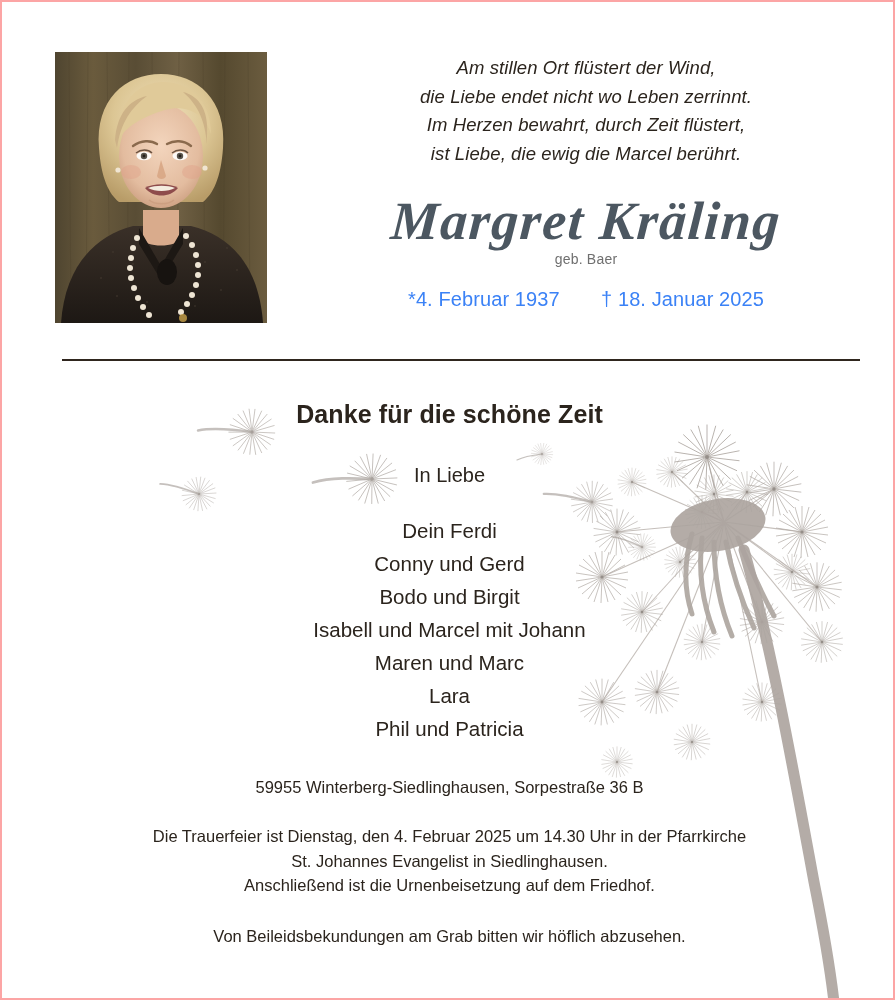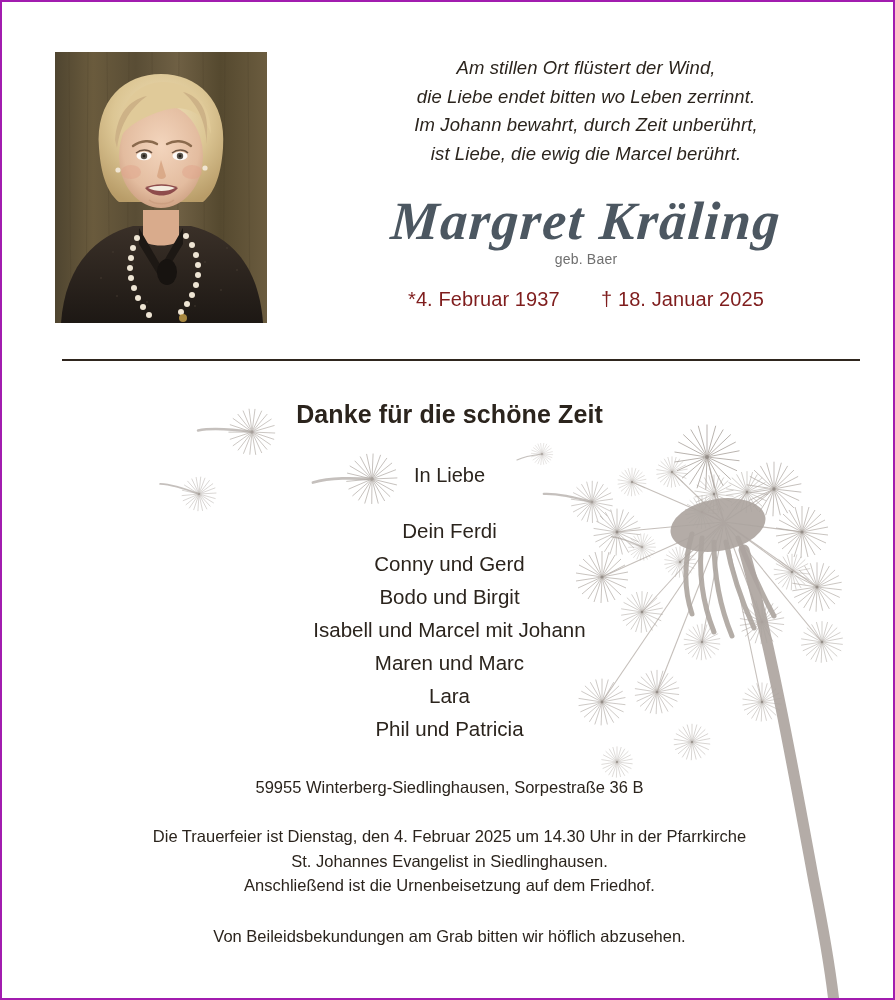--- a/index.html
+++ b/index.html
@@ -9,21 +9,21 @@
   }
   body {
     font-family: "Liberation Sans", sans-serif;
   }
 
   .page {
     position: relative;
     width: 895px;
     height: 1000px;
     background: #ffffff;
-    border: 2px solid #a21caf;
+    border: 2px solid #fca5a5;
     box-sizing: border-box;
     overflow: hidden;
   }
 
   
   .decor {
     position: absolute;
     left: 0;
     top: 0;
     width: 895px;
@@ -87,21 +87,21 @@
   .maiden {
     margin-top: -1px;
     font-size: 14px;
     color: #6f6f6f;
     letter-spacing: 0.2px;
   }
 
   .dates {
     margin-top: 21px;
     font-size: 20px;
-    color: #7f1d1d;
+    color: #3b82f6;
     letter-spacing: 0.1px;
   }
   .dates .gap { display: inline-block; width: 30px; }
 
   
   .divider {
     position: absolute;
     left: 60px;
     top: 357px;
     width: 798px;
@@ -395,22 +395,22 @@
         </g>
 
         <ellipse cx="112" cy="220" rx="10" ry="13" fill="#171310"></ellipse>
         <circle cx="128" cy="266" r="4" fill="#c9a24a" opacity="0.8"></circle>
       </svg>
     </div>
 
     <div class="header-block">
       <div class="poem">
         <div>Am stillen Ort flüstert der Wind,</div>
-        <div>die Liebe endet bitten wo Leben zerrinnt.</div>
-        <div>Im Johann bewahrt, durch Zeit unberührt,</div>
+        <div>die Liebe endet nicht wo Leben zerrinnt.</div>
+        <div>Im Herzen bewahrt, durch Zeit flüstert,</div>
         <div>ist Liebe, die ewig die Marcel berührt.</div>
       </div>
 
       <div class="name">Margret Kräling</div>
       <div class="maiden">geb. Baer</div>
 
       <div class="dates">
         <span>*4. Februar 1937</span>
         <span class="gap"></span>
         <span>† 18. Januar 2025</span>

